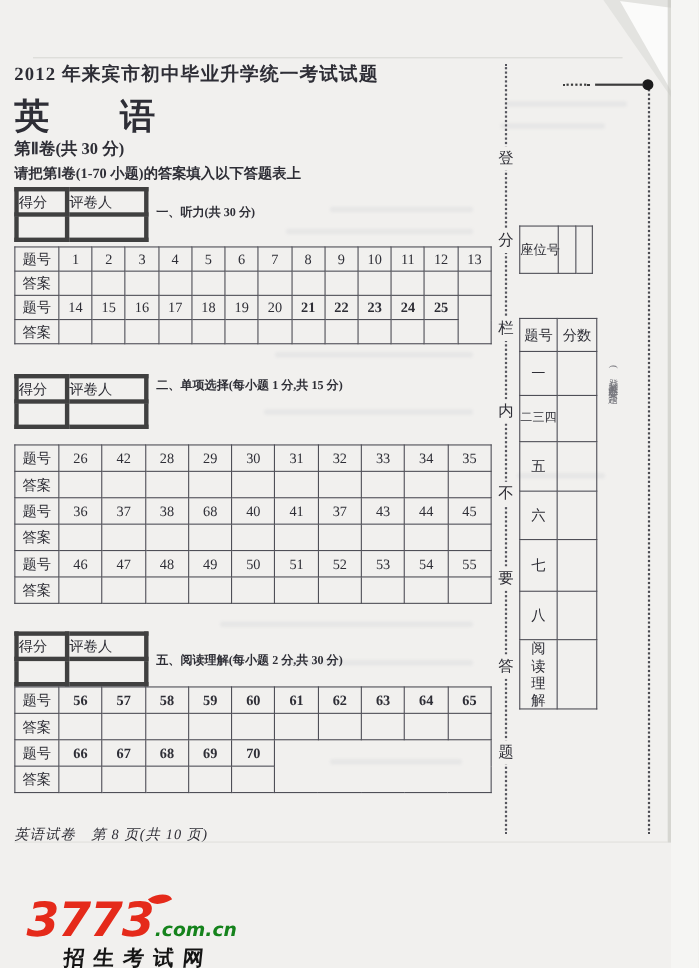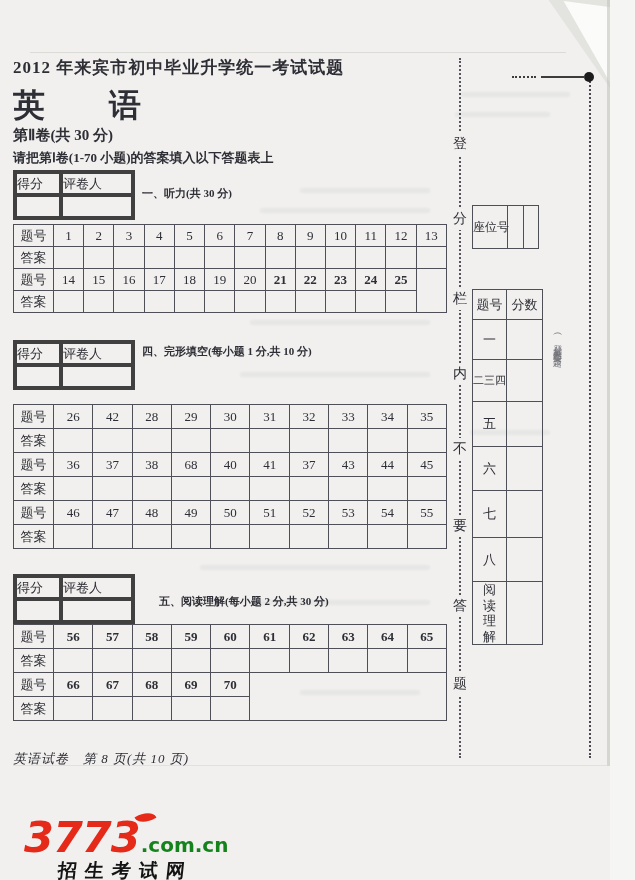--- a/index.html
+++ b/index.html
@@ -46,21 +46,21 @@
   .fold-bg{right:0;top:0;width:92px;height:124px;background:#e3e3e0;clip-path:polygon(6% 0,100% 0,100% 100%)}
   .fold-hi{right:1px;top:1px;width:88px;height:116px;background:#fbfbfa;clip-path:polygon(20% 0,100% 8%,92% 96%)}
   .edge-band{left:607px;top:0;width:3px;height:766px;background:#c7c7c2;opacity:.65}
   .edge-margin{left:610px;top:0;width:25px;height:880px;background:#f5f5f3}
   .faint-top{left:30px;top:52px;width:536px;height:1px;background:#d4d4cf;opacity:.8}
   .faint-bottom{left:13px;top:765px;width:594px;height:1px;background:#dadad5;opacity:.7}
   
   .wm{left:12px;top:816px;width:250px;height:62px}
   .wm-line1{position:relative;height:42px}
   .wm-num{font-family:"DejaVu Sans",sans-serif;font-weight:800;font-style:italic;font-size:43px;line-height:42px;color:#e52a1a;letter-spacing:-1px;margin-left:12px}
-  .wm-dom{font-family:"DejaVu Sans",sans-serif;font-weight:800;font-size:20px;color:#15831c;margin-left:1px}
+  .wm-dom{font-family:"DejaVu Sans",sans-serif;font-weight:800;font-style:italic;font-size:17px;color:#15831c;margin-left:1px}
   .leaf{position:absolute;left:124px;top:-4px;width:19px;height:11px;background:#e52a1a;border-radius:0 95% 0 95%;transform:rotate(-30deg)}
   .wm-site{font-family:"Liberation Serif",serif;font-weight:700;font-size:19px;color:#141414;letter-spacing:8px;margin-left:46px;margin-top:0;transform:skewX(-6deg)}
 </style>
 </head>
 <body>
 
 <div class="abs fold-bg"></div>
 <div class="abs fold-hi"></div>
 <div class="abs edge-margin"></div>
 <div class="abs edge-band"></div>
@@ -171,21 +171,21 @@
     <td style="width:46px">得分</td>
     <td style="width:72px">评卷人</td>
   </tr>
   <tr>
     <td></td>
     <td></td>
   </tr>
 </tbody>
   </table>
 <div class="abs" style="left:142px;top:342px">
-  <div class="sec-head">四、完形填空(每小题 1 分,共 10 分)</div>
+  <div class="sec-head">二、单项选择(每小题 1 分,共 15 分)</div>
 </div>
 
 <table class="grid h24 abs" style="left:13px;top:404px">
   <tbody>
       <tr>
     <th style="width:40px">题号</th>
     <td>26</td>
     <td>42</td>
     <td>28</td>
     <td>29</td>
@@ -269,21 +269,21 @@
       <tr>
     <td style="width:46px">得分</td>
     <td style="width:72px">评卷人</td>
   </tr>
   <tr>
     <td></td>
     <td></td>
   </tr>
 </tbody>
   </table>
-<div class="abs sec-head" style="left:159px;top:592px">五、阅读理解(每小题 2 分,共 30 分)</div>
+<div class="abs sec-head" style="left:142px;top:592px">五、阅读理解(每小题 2 分,共 30 分)</div>
 
 <table class="grid h24 abs" style="left:13px;top:624px">
   <tbody>
       <tr>
     <th style="width:40px">题号</th>
     <td class="b">56</td>
     <td class="b">57</td>
     <td class="b">58</td>
     <td class="b">59</td>
     <td class="b">60</td>

